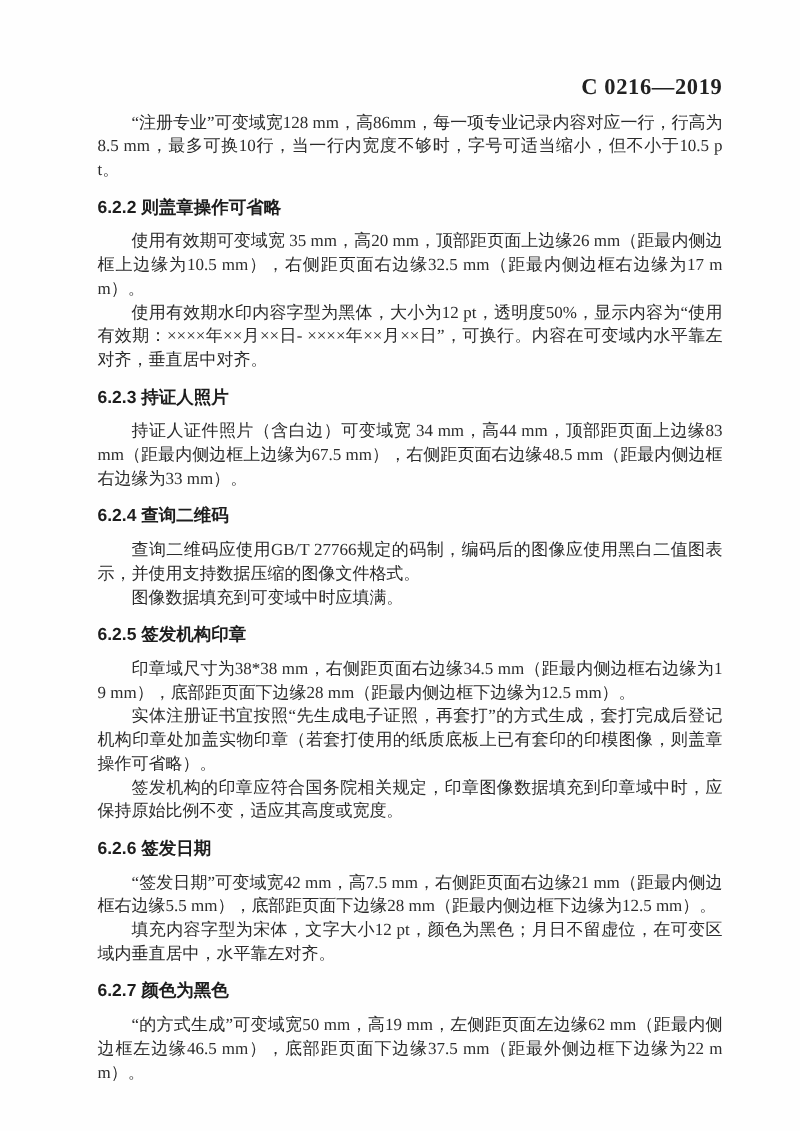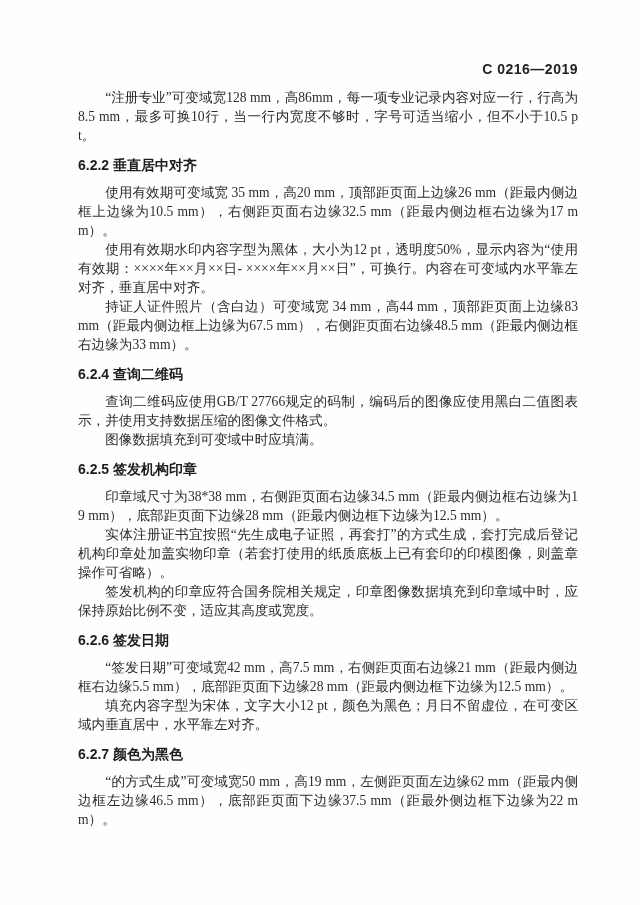--- a/index.html
+++ b/index.html
@@ -19,23 +19,23 @@
     height: 905px;
     background: #fefefe;
     padding: 60px 62px 0 78px;
     font-family: "Liberation Serif", "DejaVu Serif", serif;
     color: #2b2b2b;
     font-size: 13.6px;
     line-height: 19px;
   }
   .doc-header {
     text-align: right;
-    font-family: Liberation Sans, sans-serif;
+    font-family: Liberation Serif, serif;
     font-weight: 700;
-    font-size: 14px;
+    font-size: 18px;
     letter-spacing: 0.5px;
     color: #222222;
     margin: 0 0 9px 0;
   }
   p.body-p {
     margin: 0;
     text-indent: 2em;
     text-align: justify;
     word-break: break-all;
   }
@@ -51,26 +51,27 @@
 </head>
 <body>
 
 <div class="page">
 
   <div class="doc-header">C 0216—2019</div>
 
   <p class="body-p">“注册专业”可变域宽128 mm，高86mm，每一项专业记录内容对应一行，行高为8.5 mm，最多可换10行，当一行内宽度不够时，字号可适当缩小，但不小于10.5 pt。</p>
 
   <section>
-    <h3 class="sec-h">6.2.2 垂直居中对齐</h3>
+    <h3 class="sec-h">6.2.2 则盖章操作可省略</h3>
     <p class="body-p">使用有效期可变域宽 35 mm，高20 mm，顶部距页面上边缘26 mm（距最内侧边框上边缘为10.5 mm），右侧距页面右边缘32.5 mm（距最内侧边框右边缘为17 mm）。</p>
     <p class="body-p">使用有效期水印内容字型为黑体，大小为12 pt，透明度50%，显示内容为“使用有效期：××××年××月××日- ××××年××月××日”，可换行。内容在可变域内水平靠左对齐，垂直居中对齐。</p>
   </section>
 
   <section>
+    <h3 class="sec-h">6.2.3 持证人照片</h3>
     <p class="body-p">持证人证件照片（含白边）可变域宽 34 mm，高44 mm，顶部距页面上边缘83 mm（距最内侧边框上边缘为67.5 mm），右侧距页面右边缘48.5 mm（距最内侧边框右边缘为33 mm）。</p>
   </section>
 
   <section>
     <h3 class="sec-h">6.2.4 查询二维码</h3>
     <p class="body-p">查询二维码应使用GB/T 27766规定的码制，编码后的图像应使用黑白二值图表示，并使用支持数据压缩的图像文件格式。</p>
     <p class="body-p">图像数据填充到可变域中时应填满。</p>
   </section>
 
   <section>

